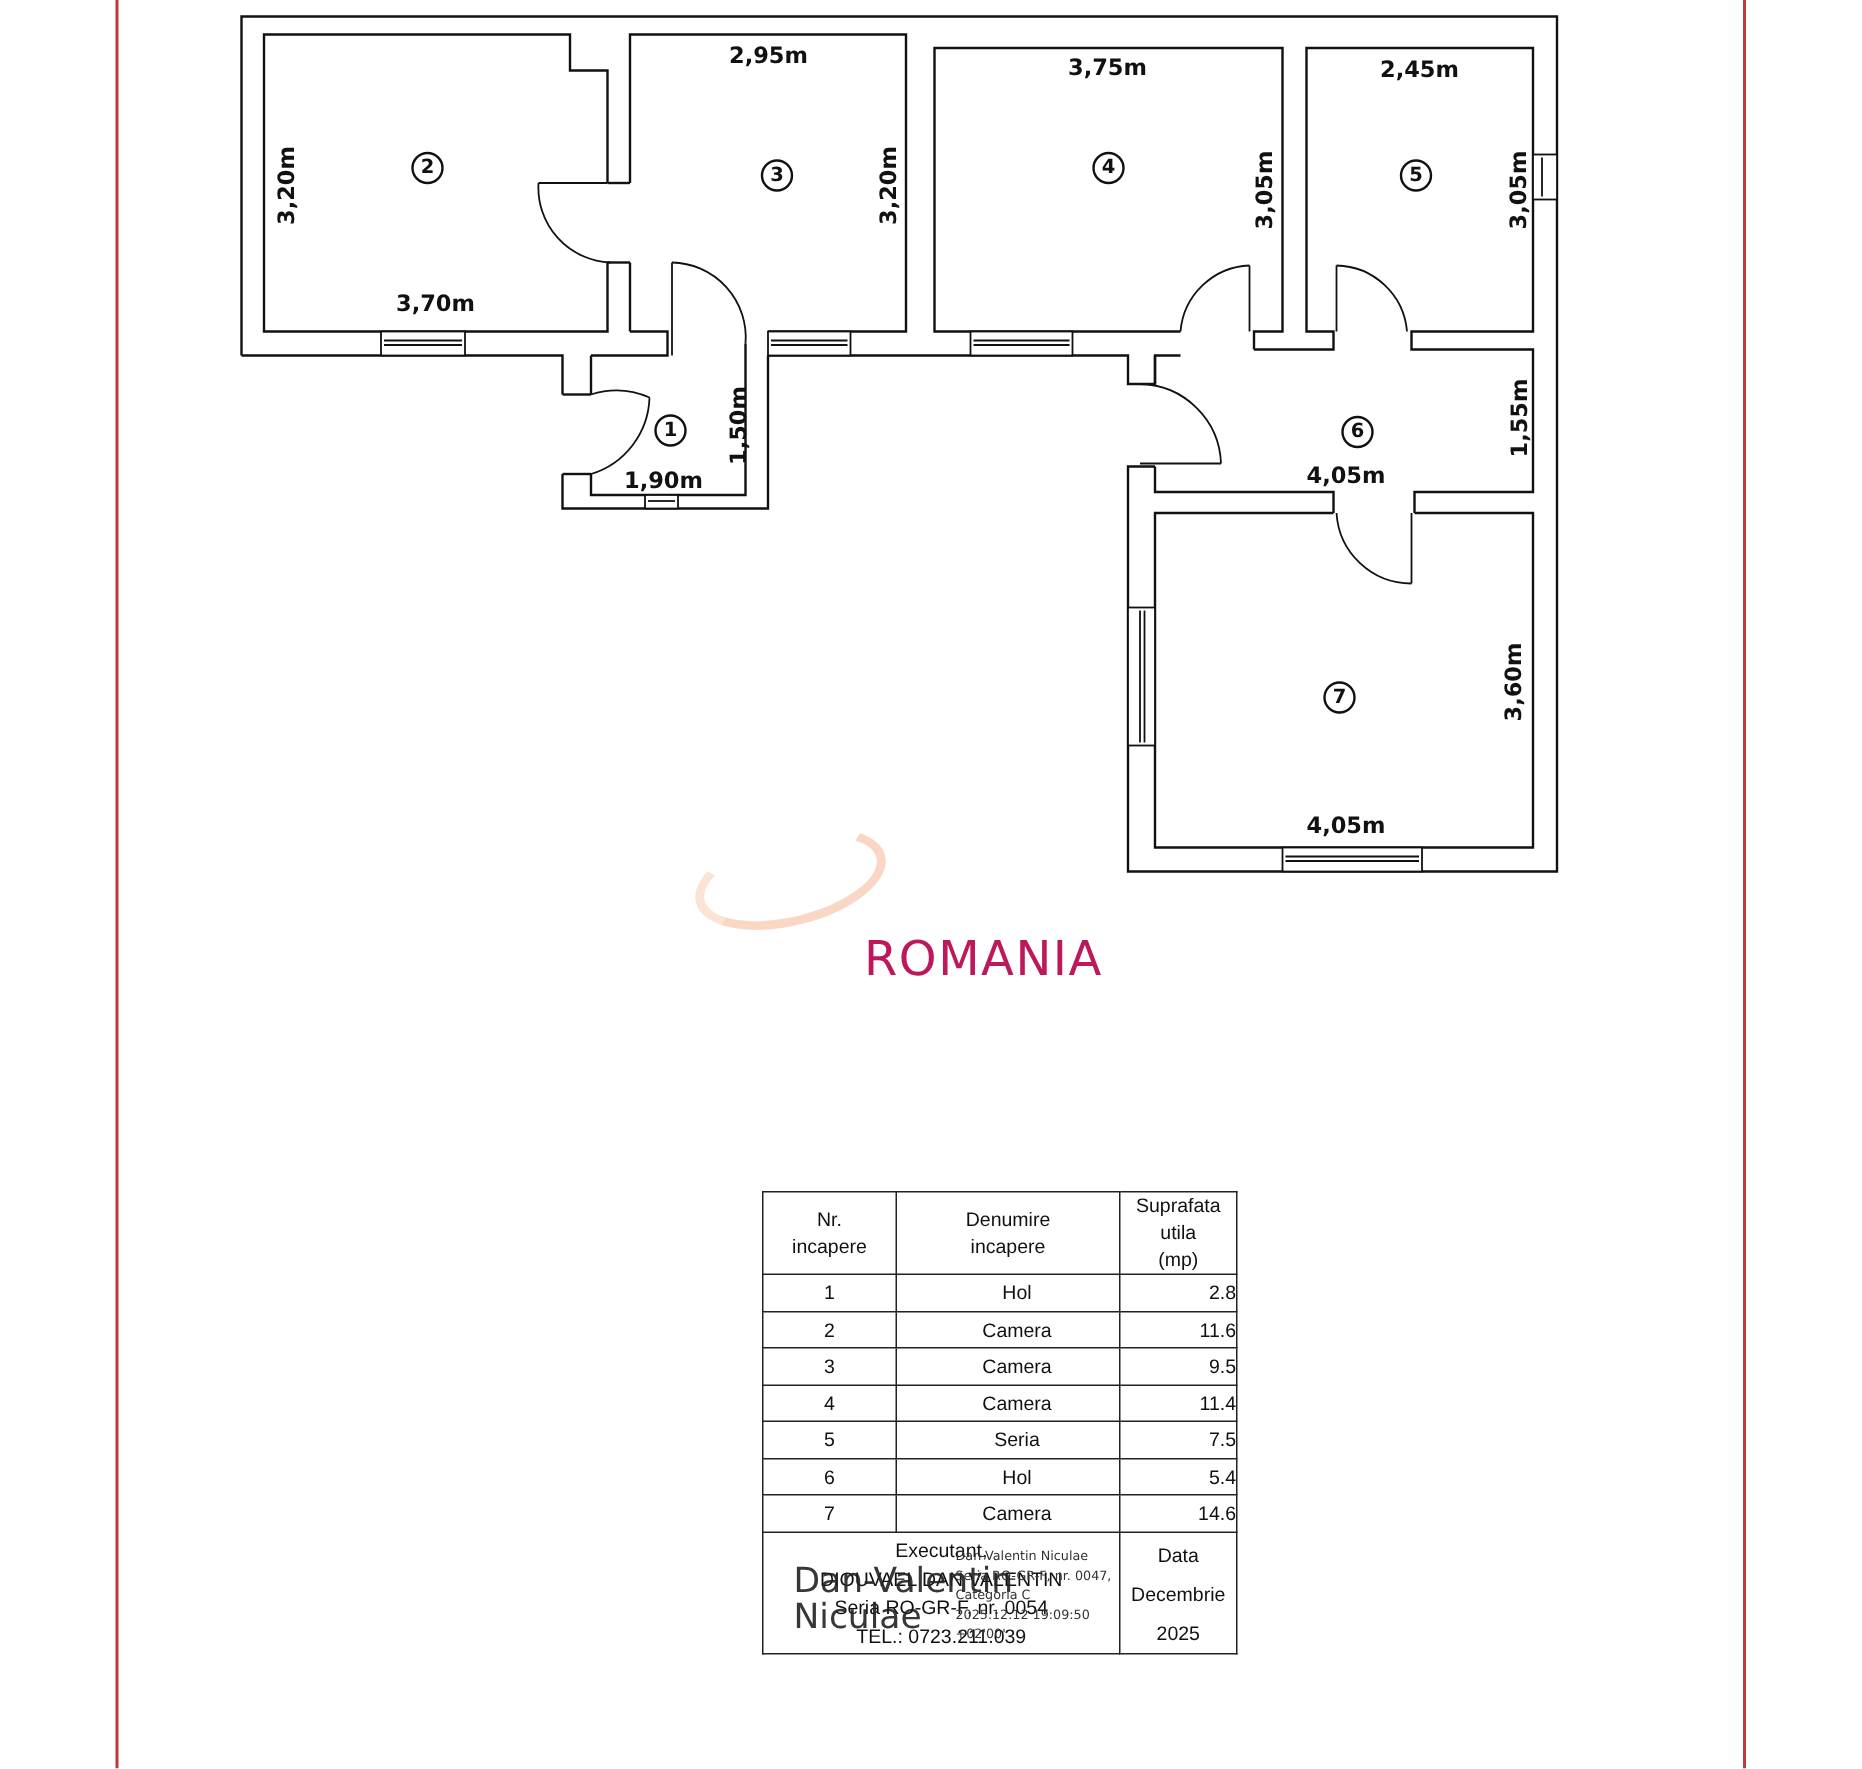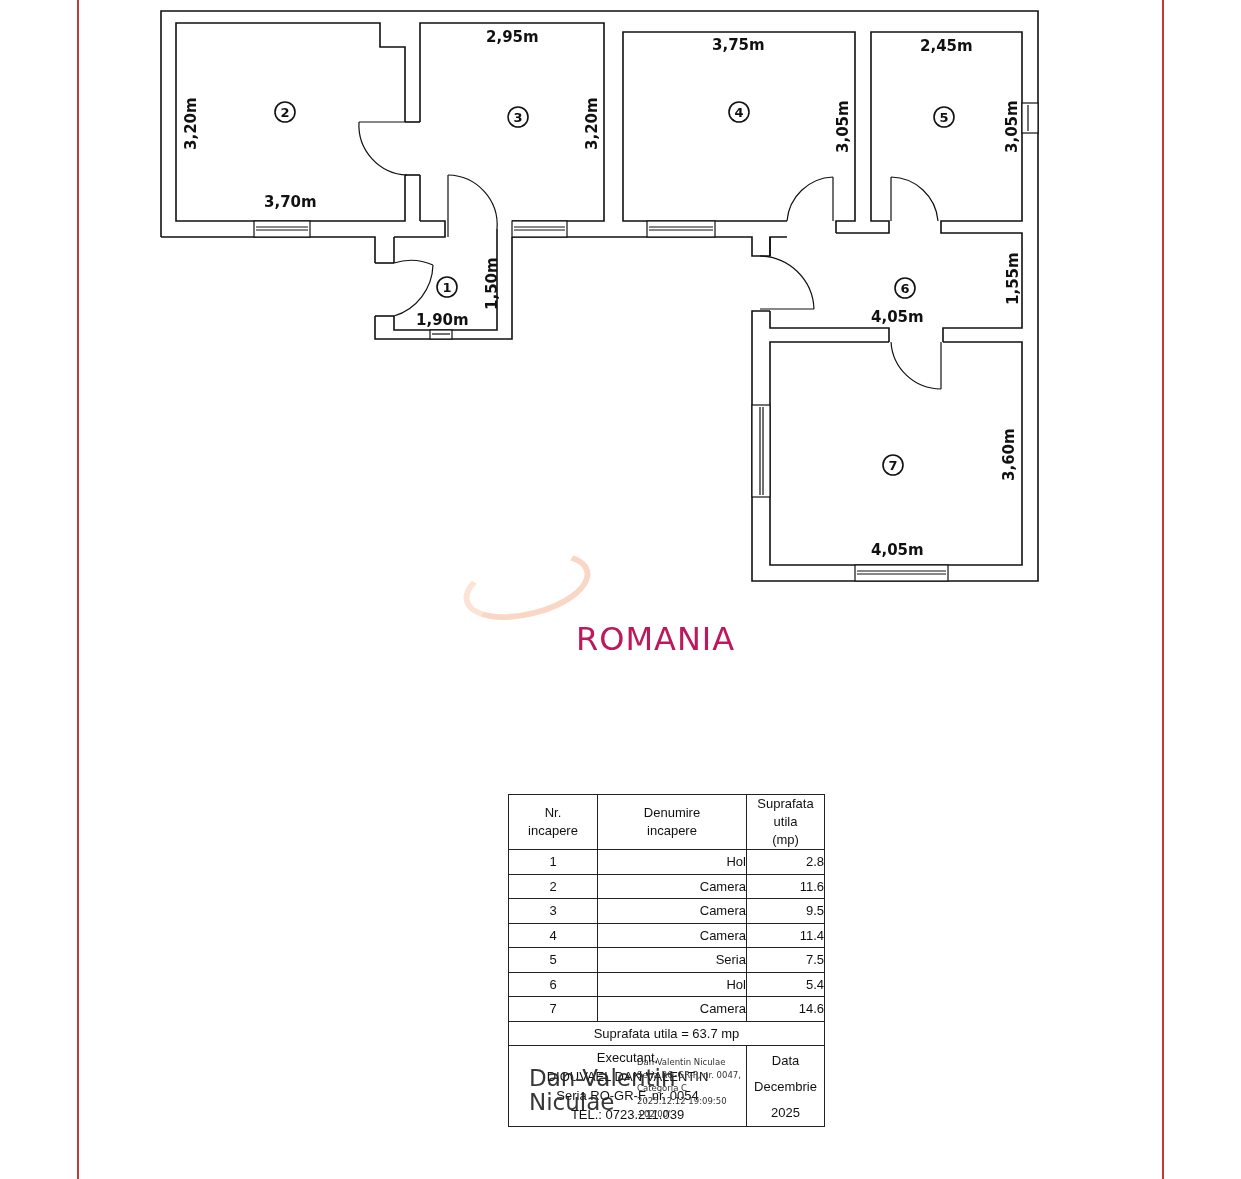--- a/index.html
+++ b/index.html
@@ -12,21 +12,21 @@
   .dim { font-family: "DejaVu Sans", sans-serif; font-size: 15px; font-weight: bold; fill: #111; }
   .num { font-family: "DejaVu Sans", sans-serif; font-size: 13px; font-weight: bold; fill: #111; text-anchor: middle; dominant-baseline: central; }
   .circ { fill: none; stroke: #111; stroke-width: 1.6; }
   .wm-text { position: absolute; left: 576px; top: 620px; font-family: "DejaVu Sans", sans-serif; font-size: 32px; color: #be185d; letter-spacing: 1px; }
   .wm-ring { position: absolute; left: 462px; top: 555px; width: 118px; height: 50px; border: 6px solid #f9d7c4; border-radius: 50%; transform: rotate(-14deg); border-top-color: transparent; border-left-color: #fbe3d6; }
   table.rooms { position: absolute; left: 508px; top: 794px; width: 317px; border-collapse: collapse; font-family: "Liberation Sans", sans-serif; font-size: 13px; color: #111; }
   table.rooms td, table.rooms th { border: 1.6px solid #222; padding: 0; font-weight: normal; }
   table.rooms th { height: 43px; text-align: center; line-height: 18px; }
   table.rooms td { height: 23.5px; }
   .c-nr { width: 88px; text-align: center; }
-  .c-name { width: 136px; text-align: right; padding-left: 12px !important; }
+  .c-name { width: 136px; text-align: center; padding-left: 12px !important; }
   .c-area { text-align: right; }
   .full { text-align: center; }
   .exec-cell { height: 72px !important; text-align: center; position: relative; line-height: 19px; vertical-align: top; padding-top: 2px !important; }
   .sig-big { position: absolute; left: 20px; top: 20px; font-family: "DejaVu Sans", sans-serif; font-size: 23px; color: #222; line-height: 24px; text-align: left; opacity: 0.9; }
   .sig-small { position: absolute; left: 128px; top: 10px; font-family: "DejaVu Sans", sans-serif; font-size: 8.5px; color: #333; line-height: 13px; text-align: left; }
   .data-cell { text-align: center; vertical-align: top; line-height: 26px; padding-top: 2px !important; }
 </style>
 </head>
 <body>
 
@@ -186,23 +186,20 @@
       </tr>
   <tr>
         <td class="c-nr">6</td>
         <td class="c-name">Hol</td>
         <td class="c-area">5.4</td>
       </tr>
   <tr>
         <td class="c-nr">7</td>
         <td class="c-name">Camera</td>
         <td class="c-area">14.6</td>
-      </tr>
-  <tr>
-        <td colspan="3" class="full">Suprafata utila = 63.7 mp</td>
       </tr>
   <tr>
     <td colspan="2" class="exec-cell">
       <div>Executant,</div>
       <div>DIOUVAEL DAN VALENTIN</div>
       <div>Seria RO-GR-F, nr. 0054</div>
       <div>TEL.: 0723.211.039</div>
       <div class="sig-big"><span>Dan-Valentin</span><br><span>Niculae</span></div>
       <div class="sig-small">
         <span>Dan-Valentin Niculae</span><br>

